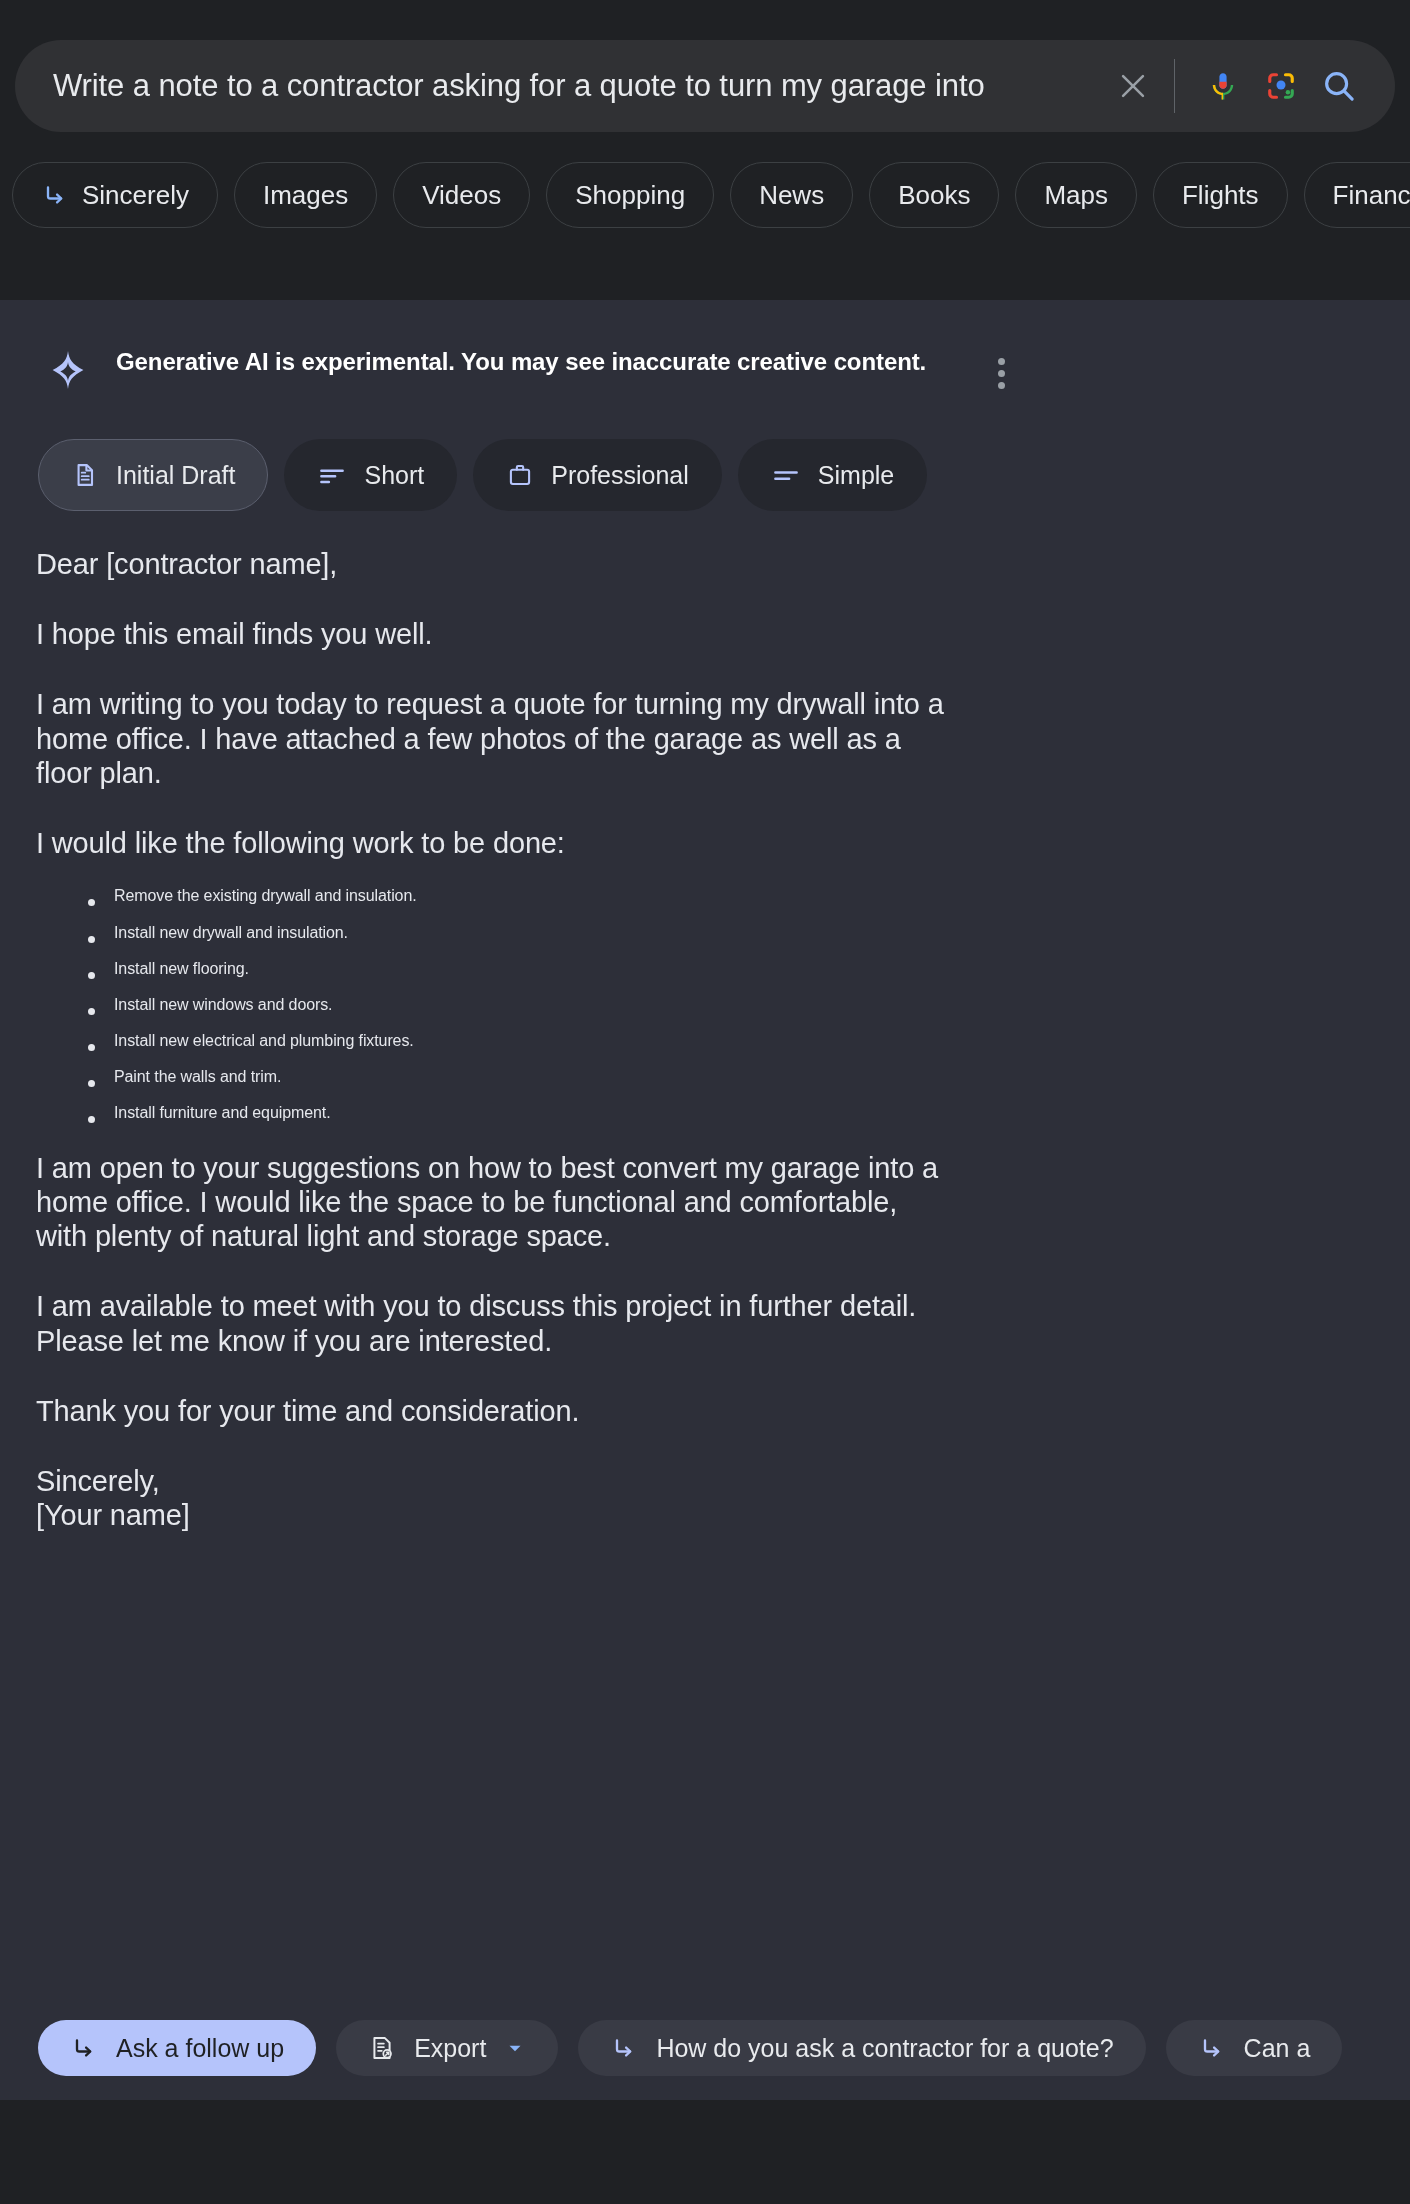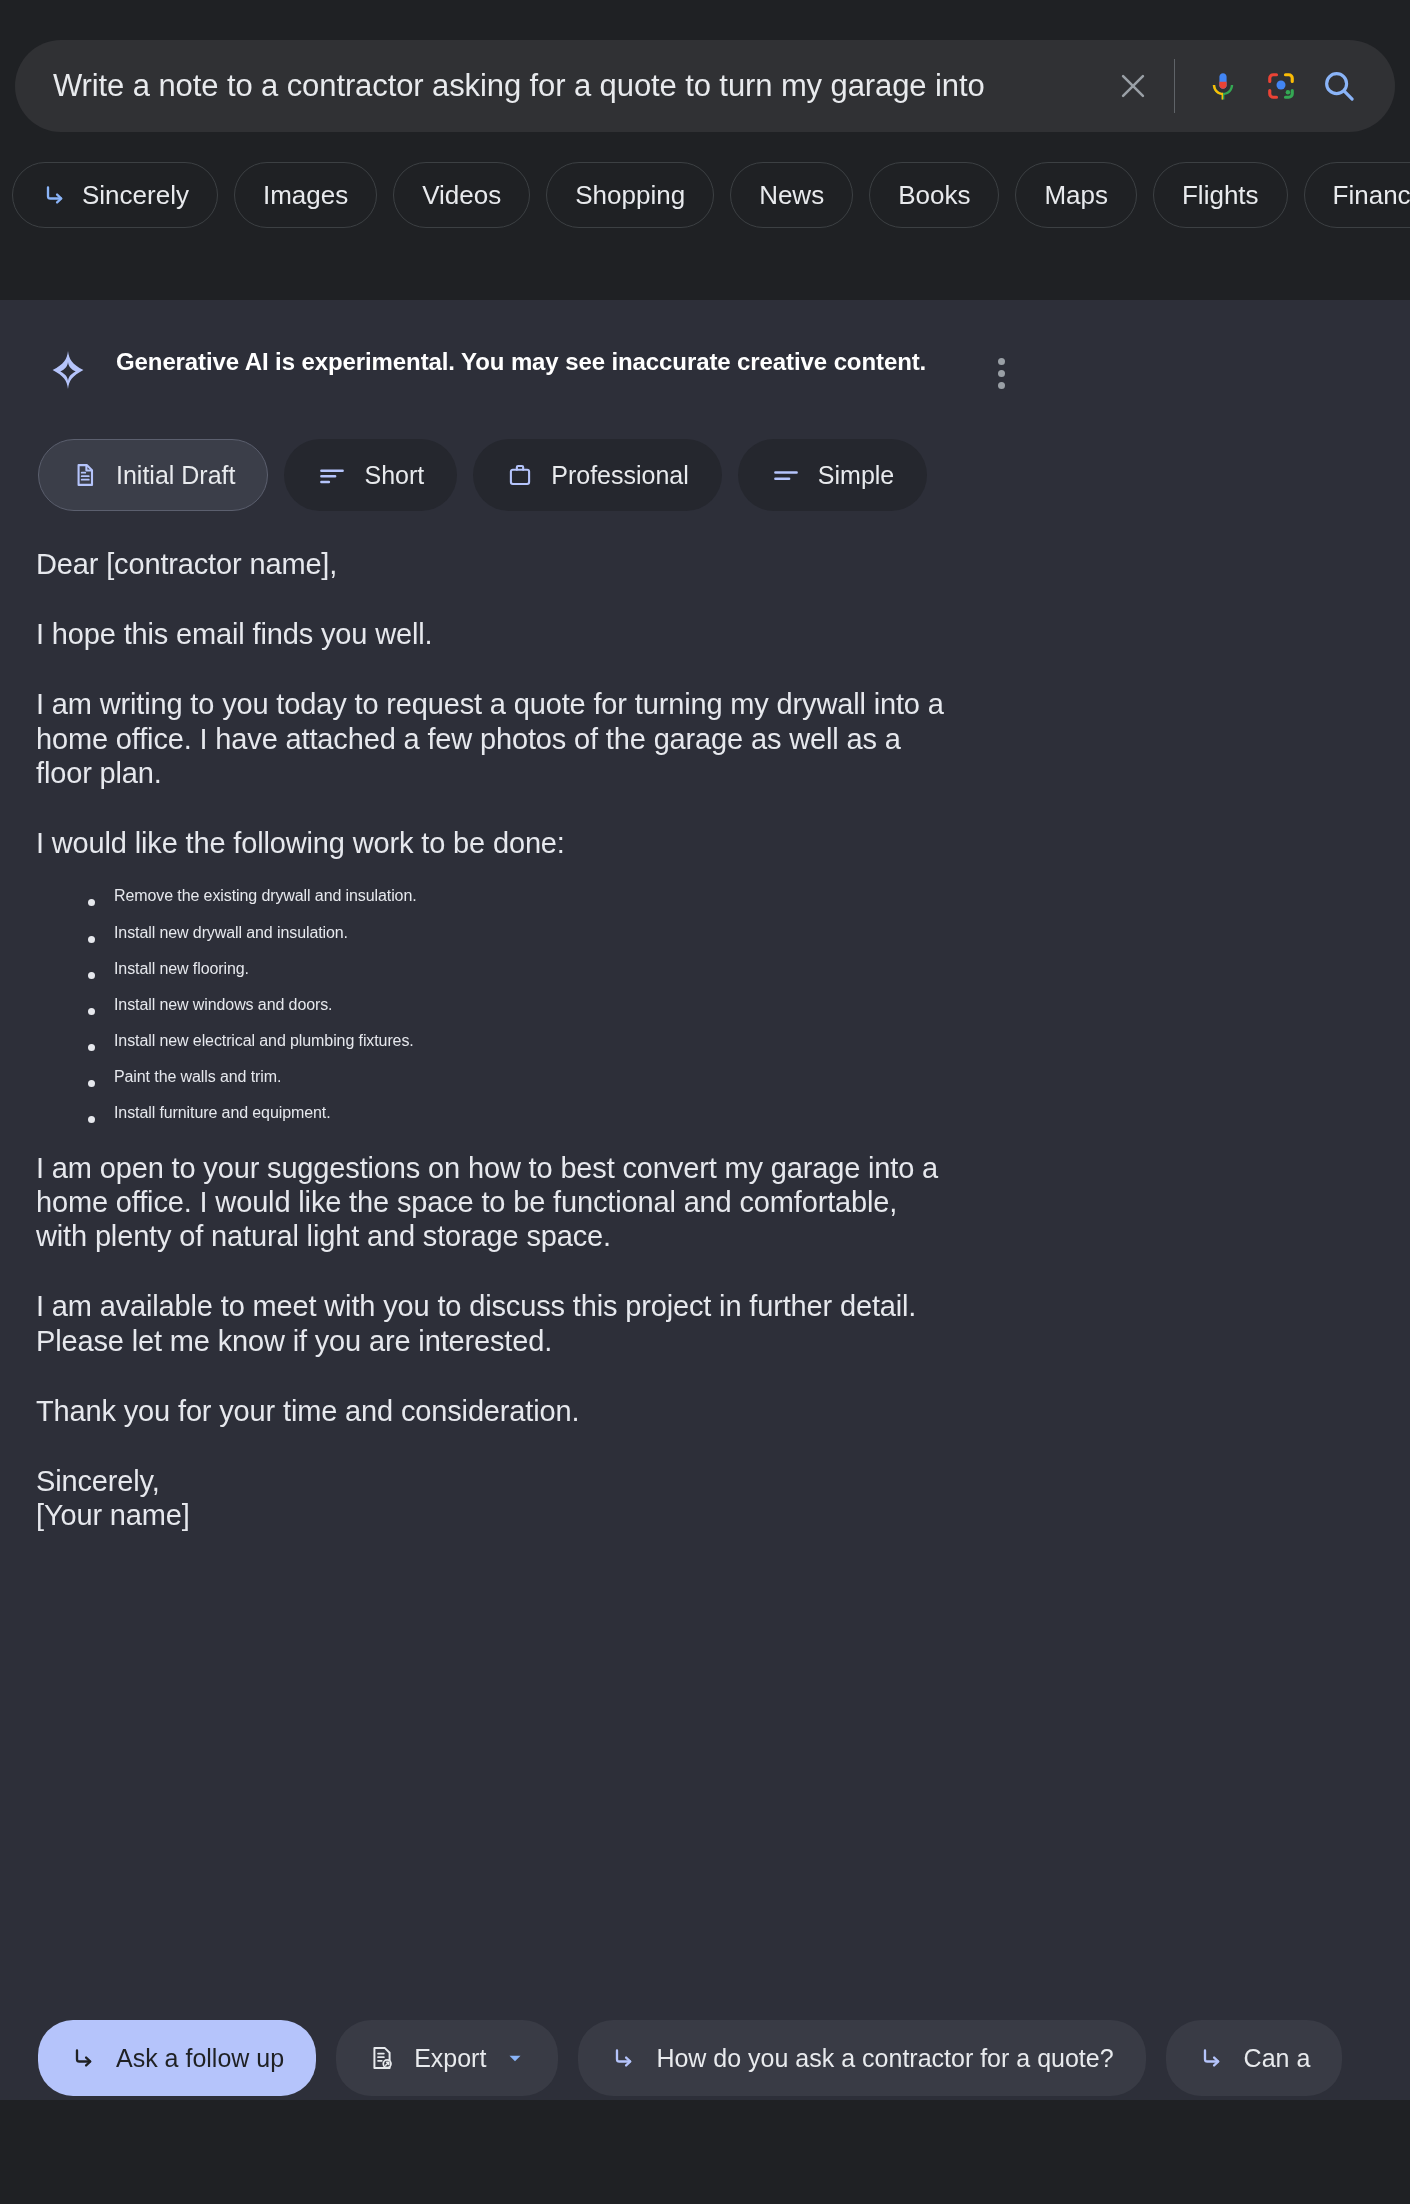--- a/index.html
+++ b/index.html
@@ -216,21 +216,21 @@
     left: 0;
     top: 1720px;
     display: flex;
     align-items: center;
     gap: 20px;
     padding-left: 38px;
     white-space: nowrap;
   }
 
   .action {
-    height: 76px;
+    height: 56px;
     border-radius: 35px;
     display: flex;
     align-items: center;
     gap: 18px;
     padding: 0 32px;
     font-size: 25px;
     background: #393b45;
     color: #e8eaed;
     flex: 0 0 auto;
   }

